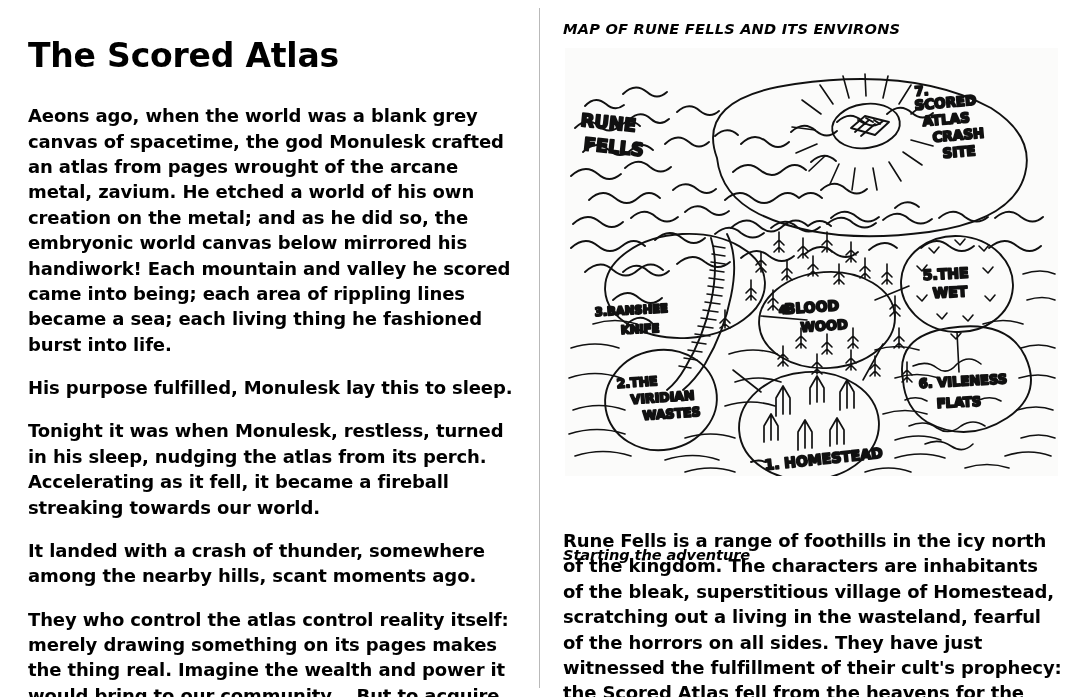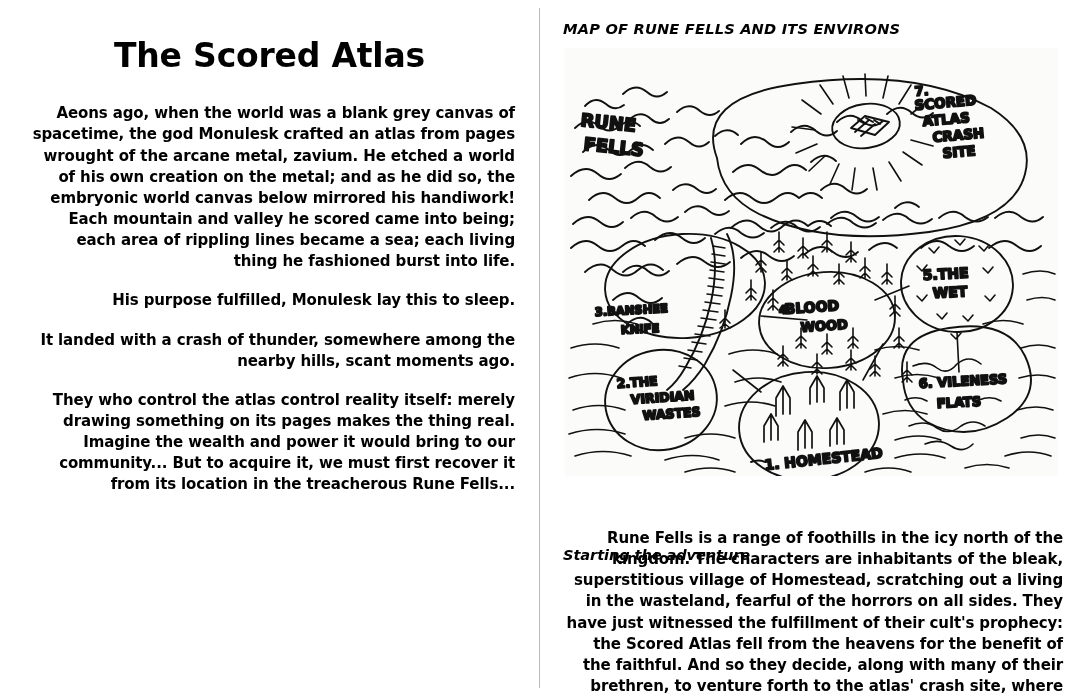--- a/index.html
+++ b/index.html
@@ -37,36 +37,34 @@
     left: 0;
     top: 0;
     width: 539px;
     height: 697px;
     padding: 0;
     box-sizing: border-box;
   }
   #doc-title {
     margin: 0;
     padding: 38px 28px 0 28px;
-    text-align: center;
     font-size: 33px;
     font-weight: bold;
     letter-spacing: -0.2px;
     line-height: 1.1;
   }
   #left-body {
     padding: 0 24px 0 28px;
   }
   .para {
     margin: 0 0 18px 0;
-    font-size: 15px;
+    font-size: 18px;
     line-height: 1.41;
     font-weight: 600;
     letter-spacing: -0.12px;
-    text-align: right;
   }
   #left-body .para:first-child {
     margin-top: 29px;
   }
 
   
   #right-column {
     position: absolute;
     left: 540px;
     top: 0;
@@ -129,20 +127,21 @@
 
   <div id="column-divider"></div>
 
   <div id="left-column">
 
     <h1 id="doc-title">The Scored Atlas</h1>
 
     <div id="left-body">
       <p class="para">Aeons ago, when the world was a blank grey canvas of spacetime, the god Monulesk crafted an atlas from pages wrought of the arcane metal, zavium. He etched a world of his own creation on the metal; and as he did so, the embryonic world canvas below mirrored his handiwork! Each mountain and valley he scored came into being; each area of rippling lines became a sea; each living thing he fashioned burst into life.</p>
       <p class="para">His purpose fulfilled, Monulesk lay this to sleep.</p>
+      <p class="para">Tonight it was when Monulesk, restless, turned in his sleep, nudging the atlas from its perch. Accelerating as it fell, it became a fireball streaking towards our world.</p>
       <p class="para">It landed with a crash of thunder, somewhere among the nearby hills, scant moments ago.</p>
       <p class="para">They who control the atlas control reality itself: merely drawing something on its pages makes the thing real. Imagine the wealth and power it would bring to our community... But to acquire it, we must first recover it from its location in the treacherous Rune Fells...</p>
     </div>
 
   </div>
 
   <div id="right-column">
 
     <div id="map-caption">MAP OF RUNE FELLS AND ITS ENVIRONS</div>
 

